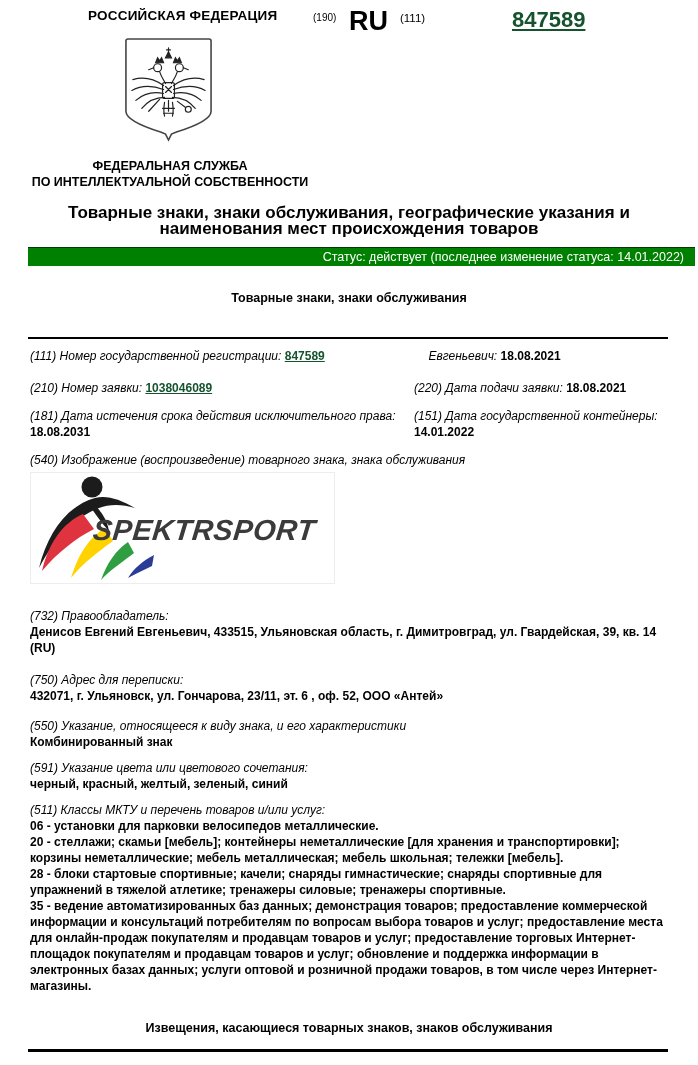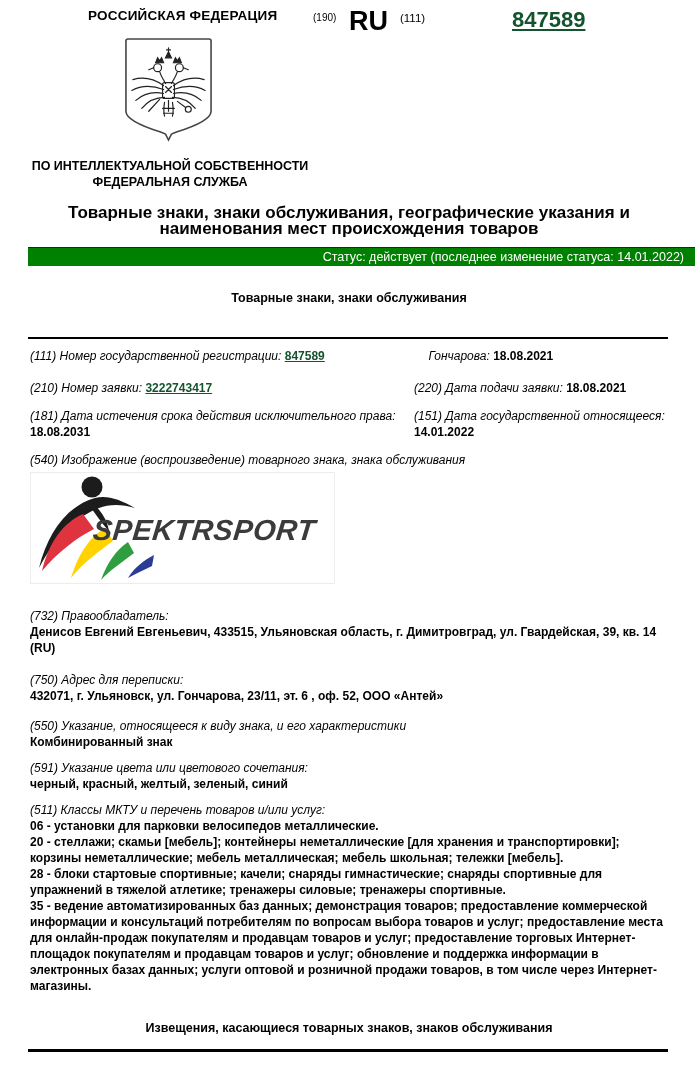--- a/index.html
+++ b/index.html
@@ -86,71 +86,71 @@
       <path d="M53,67 C54,73 54,77 53,81"></path>
       <path d="M43,73 h12 M44,78 h10"></path>
       <path d="M40,64 L29,76"></path>
       <circle cx="69" cy="74" r="3"></circle>
       <path d="M58,66 L66,72"></path>
     </g>
   </svg>
 </div>
 
 <div class="abs agency">
+  <div>ФЕДЕРАЛЬНАЯ СЛУЖБА</div>
   <div>ПО ИНТЕЛЛЕКТУАЛЬНОЙ СОБСТВЕННОСТИ</div>
-  <div>ФЕДЕРАЛЬНАЯ СЛУЖБА</div>
 </div>
 
 <div class="abs doccat">Товарные знаки, знаки обслуживания, географические указания и наименования мест происхождения товаров</div>
 
 <div class="abs statusbar">Статус: действует (последнее изменение статуса: 14.01.2022)</div>
 
 <div class="abs sectitle">Товарные знаки, знаки обслуживания</div>
 
 <div class="abs hr1"></div>
 
 <div class="content">
 
   <div class="frow mb16">
     <div class="cl">
       <span class="lbl">(111)</span>
       <span class="lbl">Номер государственной регистрации:</span>
       <a class="doclink">847589</a>
     </div>
     <div class="cr indent">
-      <span class="lbl">Гончарова:</span>
+      <span class="lbl">Евгеньевич:</span>
       <span class="val">18.08.2021</span>
     </div>
   </div>
 
   <div class="frow mb12">
     <div class="cl">
       <span class="lbl">(210)</span>
       <span class="lbl">Номер заявки:</span>
-      <a class="doclink">3222743417</a>
+      <a class="doclink">1038046089</a>
     </div>
     <div class="cr">
       <span class="lbl">(220)</span>
       <span class="lbl">Дата подачи заявки:</span>
       <span class="val">18.08.2021</span>
     </div>
   </div>
 
   <div class="frow mb12">
     <div class="cl">
       <div>
         <span class="lbl">(181)</span>
         <span class="lbl">Дата истечения срока действия исключительного права:</span>
       </div>
       <div class="val">18.08.2031</div>
     </div>
     <div class="cr">
       <div>
         <span class="lbl">(151)</span>
-        <span class="lbl">Дата государственной относящееся:</span>
+        <span class="lbl">Дата государственной контейнеры:</span>
       </div>
       <div class="val">14.01.2022</div>
     </div>
   </div>
 
 
   <div class="mb4">
     <span class="lbl">(540)</span>
     <span class="lbl">Изображение (воспроизведение) товарного знака, знака обслуживания</span>
   </div>

